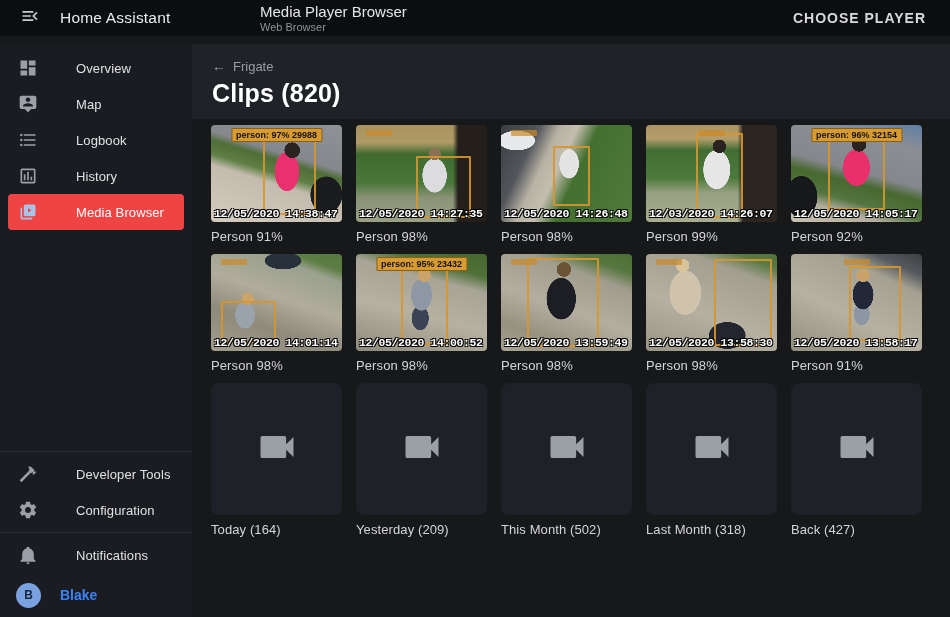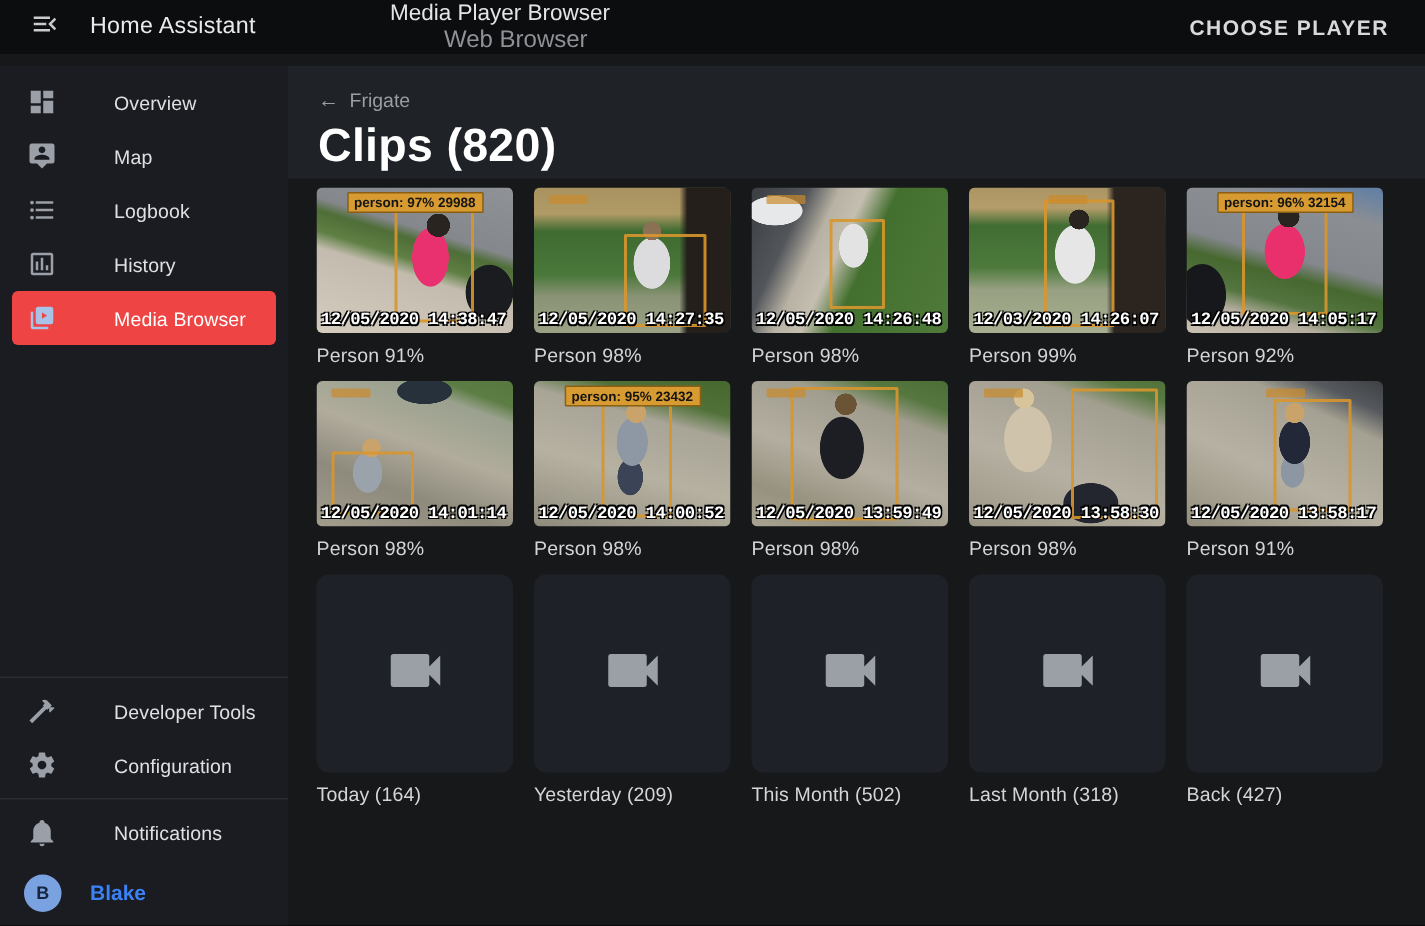--- a/index.html
+++ b/index.html
@@ -8,21 +8,21 @@
   .app { position:relative; width:950px; height:617px; background:#17181a; overflow:hidden; }
 
   
   .topbar { position:absolute; top:0; left:0; width:950px; height:36px; background:#0c0d0f; display:flex; align-items:center; z-index:5; }
   .topbar-left { width:192px; display:flex; align-items:center; flex:none; }
   .menu-toggle { width:24px; height:24px; margin-left:18px; display:flex; align-items:center; justify-content:center; cursor:pointer; }
   .menu-toggle svg { width:20px; height:20px; fill:#c9cbce; }
   .ha-title { margin-left:18px; font-size:15.5px; color:#e9eaec; letter-spacing:.2px; }
   .player-block { margin-left:68px; line-height:1.15; }
   .player-title { font-size:15px; color:#e4e5e7; }
-  .player-sub { font-size:16px; color:#8f9196; margin-top:1px;margin-left:36px; }
+  .player-sub { font-size:11px; color:#8f9196; margin-top:1px; }
   .choose-player { margin-left:auto; margin-right:16px; font-size:14px; font-weight:700; letter-spacing:1px; color:#d8d9db; padding:8px 8px; border-radius:3px; cursor:pointer; }
 
   
   .sidebar { position:absolute; top:44px; left:0; width:192px; height:573px; background:#1b1c21; display:flex; flex-direction:column; padding-top:6px; z-index:4; }
   .side-item { height:36px; display:flex; align-items:center; margin:0 8px; border-radius:4px; cursor:pointer; flex:none;gap:16px; }
   .side-item .icn { width:20px; height:20px; margin-left:10px; flex:none; display:flex; align-items:center; justify-content:center; }
   .side-item .icn svg { width:20px; height:20px; fill:#9ba0a8; }
   .side-item .lbl { margin-left:22px; font-size:13px; color:#dfe0e2; font-weight:500; letter-spacing:.1px; }
   .side-item.selected { background:#ef4444; }
   .side-item.selected .icn svg { fill:#a9c2e8; }
@@ -31,21 +31,21 @@
   .side-divider { height:1px; background:rgba(255,255,255,.08); margin:4px 0; flex:none; }
   .user-item { height:44px; display:flex; align-items:center; margin:0 8px; border-radius:4px; cursor:pointer; flex:none; }
   .avatar { width:25px; height:25px; border-radius:50%; background:#7ba2e0; color:#16263e; font-size:12px; font-weight:700; display:flex; align-items:center; justify-content:center; margin-left:8px; flex:none; }
   .user-item .lbl { margin-left:19px; font-size:14px; color:#3b82f6; font-weight:700; }
 
   
   .content { position:absolute; top:44px; left:192px; width:758px; height:573px; background:#17181a; }
   .band { height:75px; background:#1f2227; padding:14px 0 0 20px; }
   .back-link { display:flex; align-items:center; font-size:13px; color:#9a9da3; cursor:pointer; width:fit-content; }
   .back-link .arrow { font-size:14px; margin-right:7px; color:#9a9da3; }
-  .page-title { margin-top:5px; font-size:31px; font-weight:700; color:#fff; letter-spacing:.2px; }
+  .page-title { margin-top:5px; font-size:25px; font-weight:700; color:#fff; letter-spacing:.2px; }
 
   
   .grid { padding:6px 0 0 19px; display:grid; grid-template-columns:repeat(5,131px); column-gap:14px; row-gap:10px; }
   .cell { cursor:pointer; }
   .thumb { position:relative; width:131px; height:97px; border-radius:4px; overflow:hidden; background:#2a2c30; }
   .caption { margin-top:7px; font-size:13px; color:#d4d5d7; letter-spacing:.1px; }
 
   .ts { position:absolute; left:3px; bottom:2px; font-family:Liberation Mono, monospace; font-size:11.5px; font-weight:700; color:#fff; letter-spacing:-.4px; white-space:nowrap;
         text-shadow:-1px -1px 0 #000, 1px -1px 0 #000, -1px 1px 0 #000, 1px 1px 0 #000; }
   .det-label { position:absolute; top:3px; left:50%; transform:translateX(-50%); background:#d79b32; border:1px solid #8a5f14; color:#141414; font-size:9px; font-weight:700; padding:1px 4px; white-space:nowrap; border-radius:1px; }

